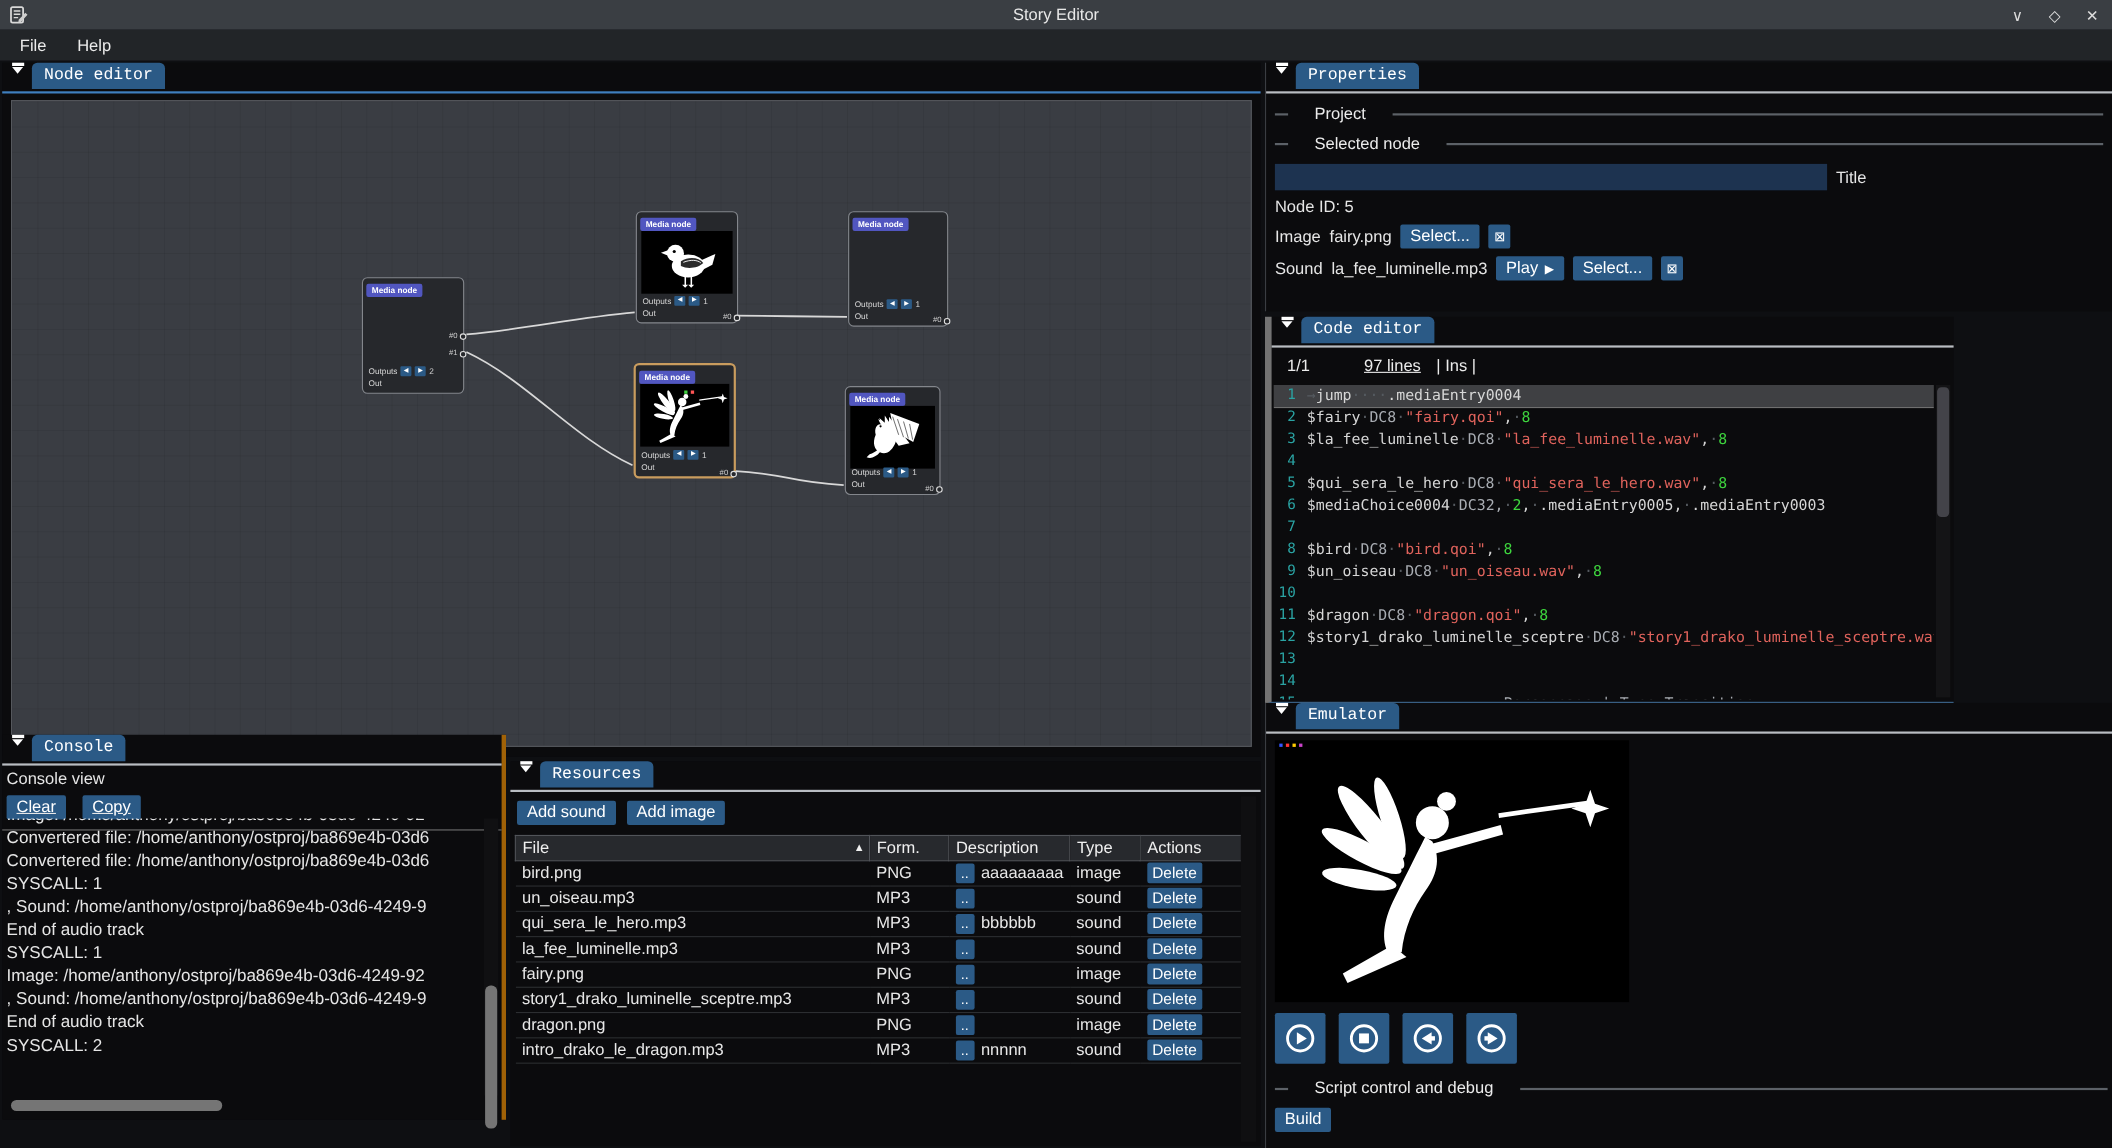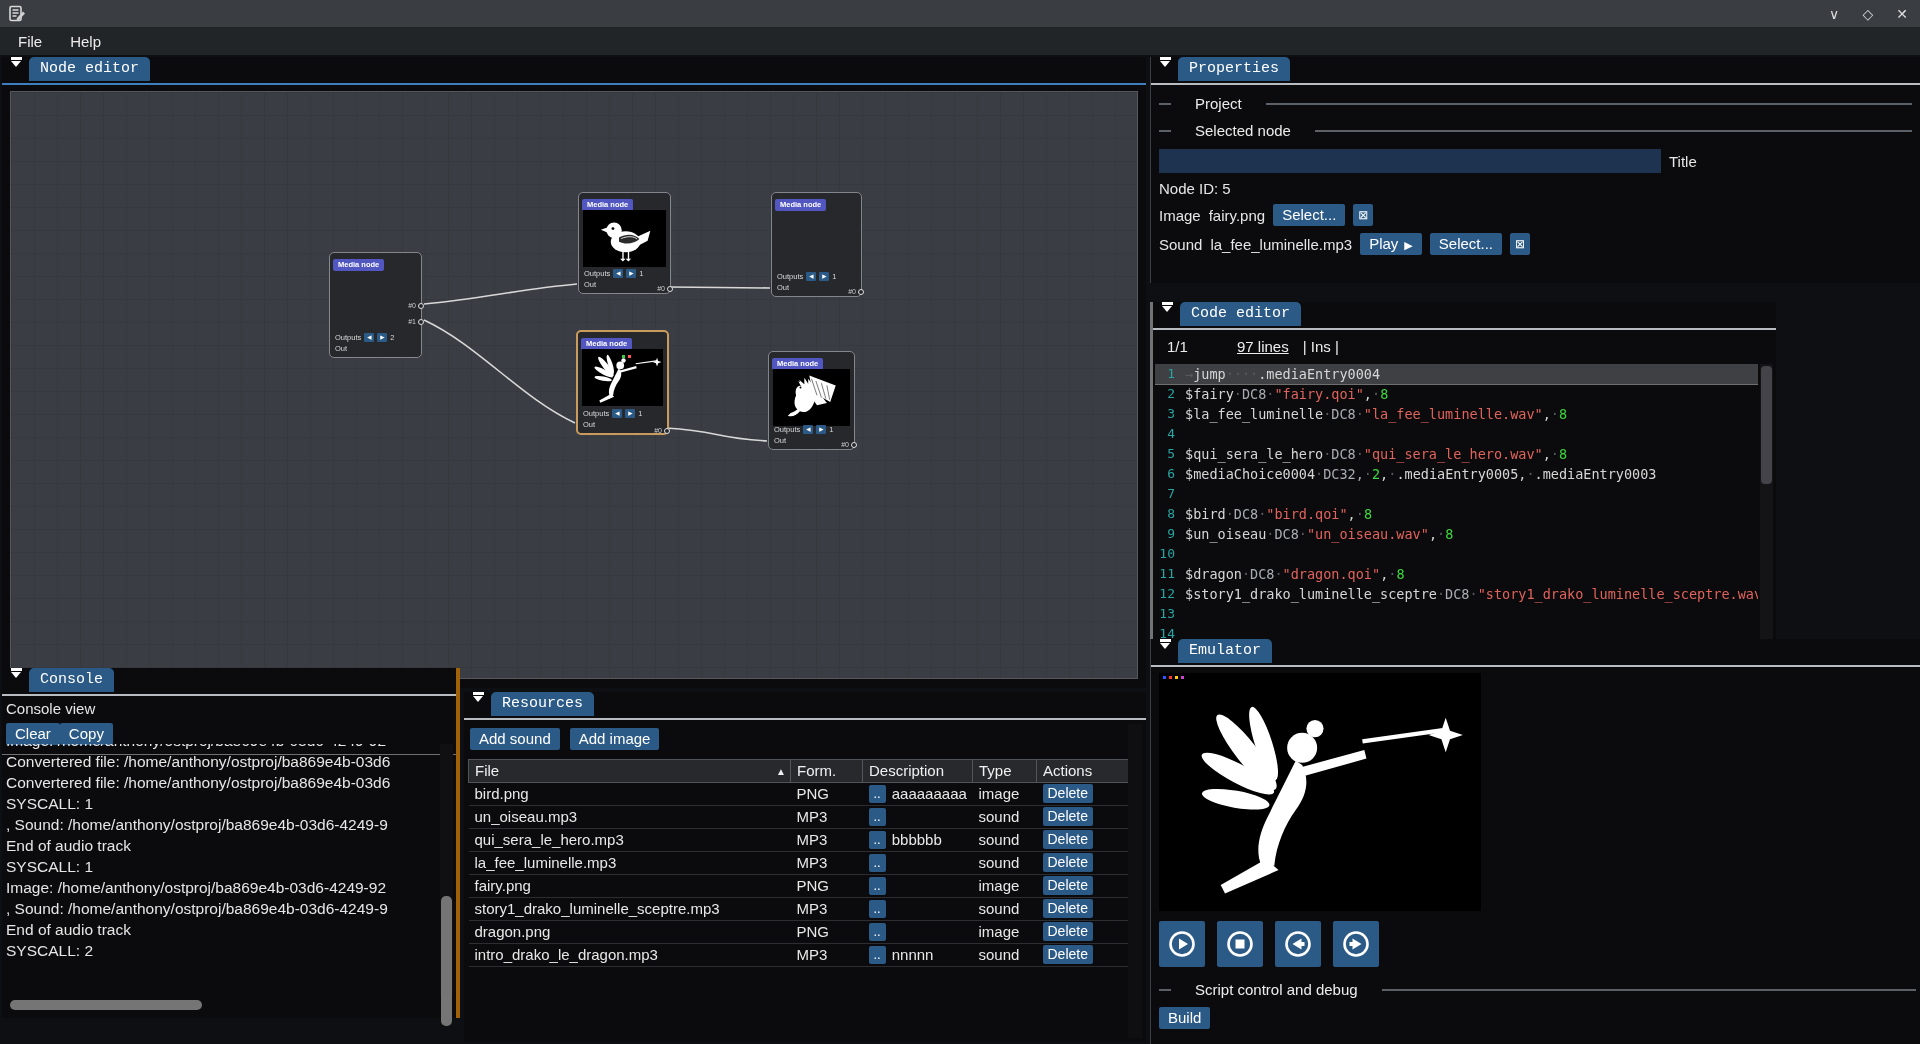--- a/index.html
+++ b/index.html
@@ -57,21 +57,21 @@
   .out-label { margin-top:2px; }
   .port { position:absolute; right:-3px; display:flex; align-items:center; gap:2px; }
   .port .plabel { font-size:7px; color:#cfcfcf; }
   .port .pcircle { width:6px; height:6px; border:1px solid #e0e0e0; border-radius:50%; background:#26282c; }
   .dbg-dots { position:absolute; display:flex; gap:3px; }
   .dbg-dots i { width:3px; height:3px; display:block; }
 
   
   #console-panel { left:2px; top:668px; width:458px; height:350px; border-right:4px solid #a16207; }
   .console-view-label { font-size:15px; margin:4px 0 6px 4px; }
-  .console-btn-row { display:flex; gap:0; margin-left:4px; }
+  .console-btn-row { display:flex; gap:15px; margin-left:4px;text-decoration:underline; }
   .console-sep { height:1px; background:#707070; margin:9px 0 0 0; }
   #console-log { position:absolute; left:4px; right:18px; top:76px; bottom:22px; overflow:hidden;
     font-size:15.5px; line-height:21px; white-space:pre; }
   #console-log .clip-first { margin-top:-14px; }
   .vscroll { position:absolute; width:11px; border-radius:5px; background:#757575; }
   .hscroll { position:absolute; height:10px; border-radius:5px; background:#757575; }
   #console-vtrack { position:absolute; right:3px; top:76px; bottom:22px; width:13px; background:#101012; }
 
   
   #resources-panel { left:464px; top:692px; width:682px; height:350px; }
@@ -90,21 +90,21 @@
   #properties-panel { left:1150px; top:57px; width:770px; height:226px; border-left:1px solid #3a3d42; }
   #properties-panel .content { padding:10px 8px 0 8px; }
   .prop-row { display:flex; align-items:center; gap:8px; margin-bottom:7px; font-size:15px; }
   #title-input { width:502px; height:24px; background:#1d3350; border:none; outline:none;
     color:#e6e6e6; font-size:15px; padding:0 6px; }
   .sq-btn { background:#2b5a86; color:#fff; font-size:12px; width:20px; height:22px; border:none;
     border-radius:2px; cursor:pointer; }
   .play-tri { display:inline-block; margin-left:6px; font-size:11px; }
 
   
-  #code-panel { left:1150px; top:302px; width:626px; height:352px; border-left:3px solid #737373;
+  #code-panel { left:1150px; top:288px; width:626px; height:352px; border-left:6px solid #737373;
     border-bottom:2px solid #3e6890; }
   .code-status { display:flex; font-size:15px; margin:8px 0 6px 14px; color:#ececec; }
   .code-status .cs1 { width:70px; }
   #code-area { position:absolute; left:2px; right:18px; top:62px; bottom:2px; overflow:hidden;
     font-family:"DejaVu Sans Mono", monospace; font-size:13.5px; }
   .code-line { height:20px; line-height:20px; display:flex; white-space:pre; }
   .code-line.sel { background:#3f4043; outline:1px solid #6f6f6f; }
   .code-ln { width:30px; text-align:right; padding-right:10px; color:#2aa3a3; flex:none;
     font-size:13px; }
   .tk-p { color:#d6d6d6; } .tk-d { color:#a9adb3; } .tk-s { color:#e0635c; }
@@ -169,20 +169,21 @@
     </symbol>
   </defs>
 </svg>
 
 <div class="titlebar">
   <svg class="app-icon" viewBox="0 0 18 18">
     <rect x="2" y="1.5" width="11" height="14" rx="1.5" fill="none" stroke="#d8d8d8" stroke-width="1.6"></rect>
     <path d="M4.5 5 h6 M4.5 8 h6 M4.5 11 h4" stroke="#d8d8d8" stroke-width="1.3"></path>
     <polygon points="9,13 15,6.5 17,8.5 11,15 8.6,15.6" fill="#cfcfcf"></polygon>
   </svg>
+  <div class="title">Story Editor</div>
   <div class="win-controls">
     <span>∨</span>
     <span>◇</span>
     <span>✕</span>
   </div>
 </div>
 <div class="menubar" id="menubar">
     <span class="menu-item">File</span>
     <span class="menu-item">Help</span>
   </div>

